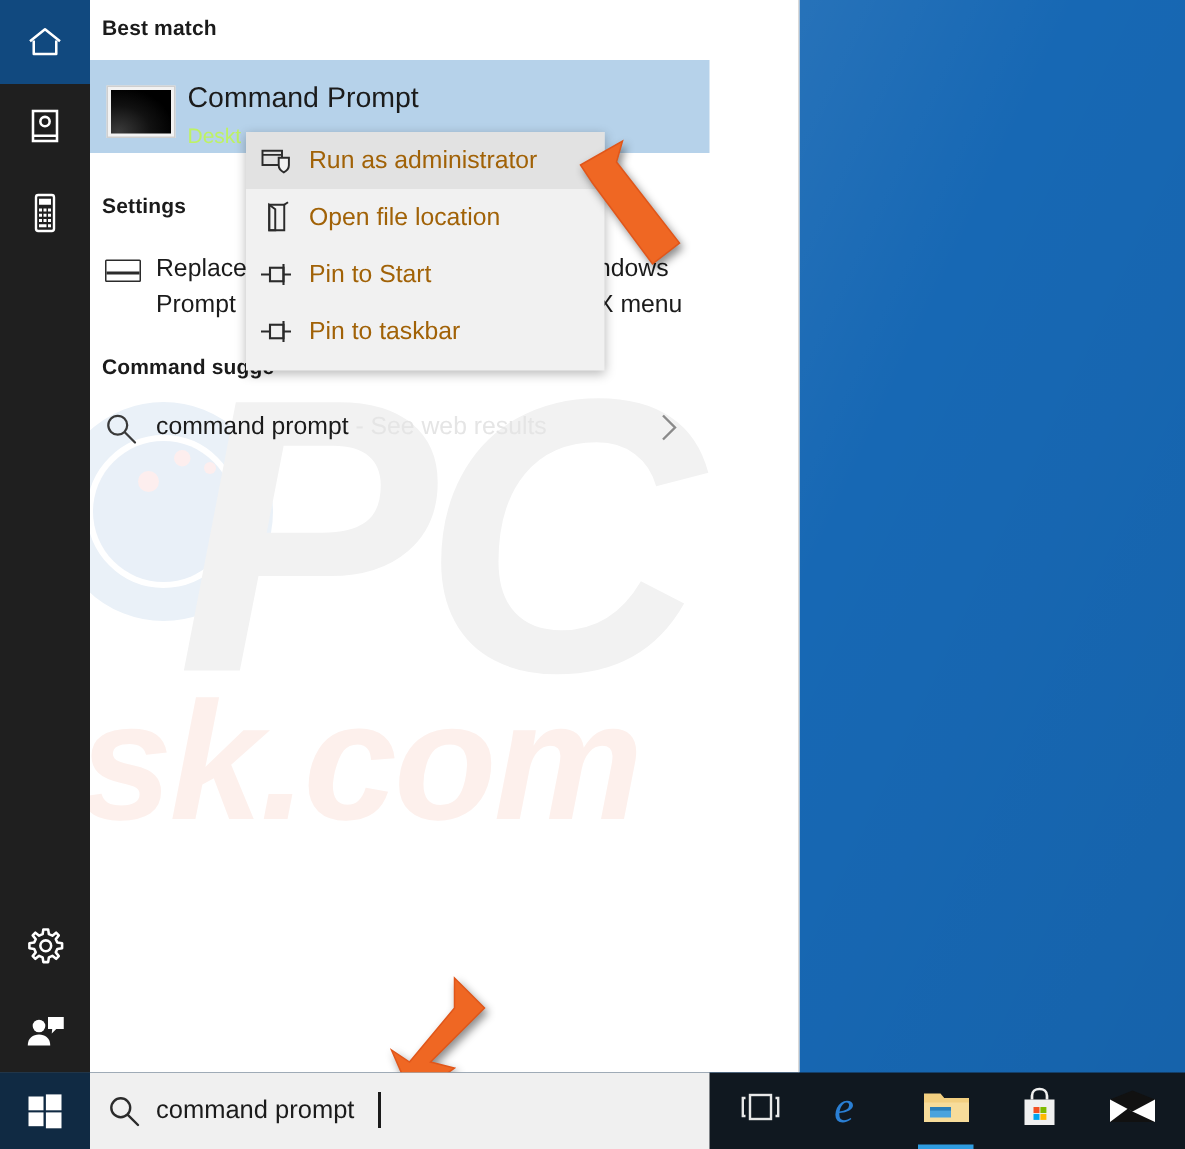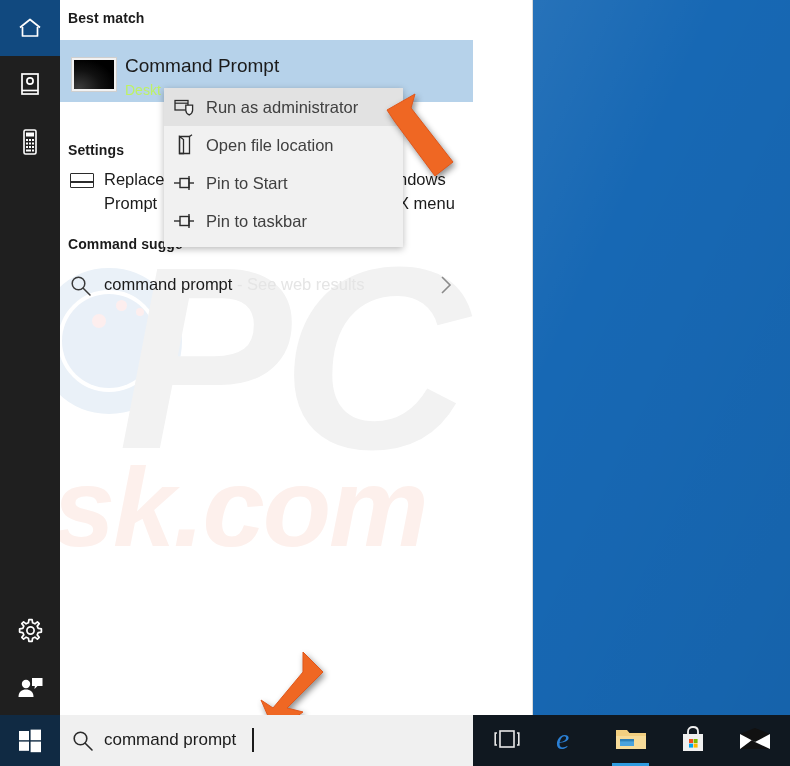--- a/index.html
+++ b/index.html
@@ -247,21 +247,21 @@
   .ctx-item.selected { background: #e2e2e2; }
   .ctx-ico {
     width: 42px;
     display: flex;
     align-items: center;
     justify-content: center;
     flex: 0 0 42px;
   }
   .ctx-label {
     font-size: 16.5px;
-    color: #404040;
+    color: #a16207;
     white-space: nowrap;
   }
 
   
   .arrow {
     position: absolute;
     z-index: 8;
     filter: drop-shadow(2px 3px 3px rgba(0,0,0,0.45));
   }
   .arrow-1 { left: 385px; top: 92px; }
@@ -348,21 +348,21 @@
 
   <div class="section-head" style="top:10px;">Best match</div>
 
   <div class="best-row"></div>
   <div class="cmd-icon">
     <div class="cmd-icon-inner"></div>
   </div>
   <div class="best-title">Command Prompt</div>
   <div class="best-sub">Deskt</div>
 
-  <div class="section-head" style="top:129px;margin-top:13px;">Settings</div>
+  <div class="section-head" style="top:129px;">Settings</div>
 
   <div class="settings-icon"></div>
   <div class="settings-text">
     <div><span>Replace</span></div>
     <div><span>Prompt</span></div>
   </div>
   <div style="position:absolute; left:398px; top:167px; font-size:16.5px; color:#1b1b1b; line-height:24px;">
     <div><span>ndows</span></div>
     <div><span>X menu</span></div>
   </div>

